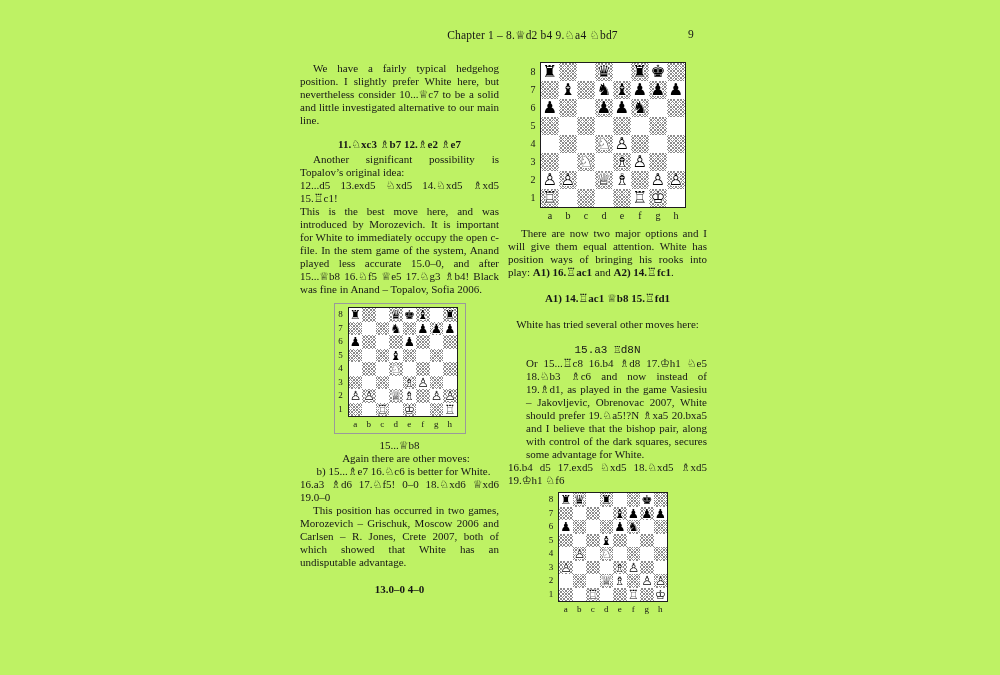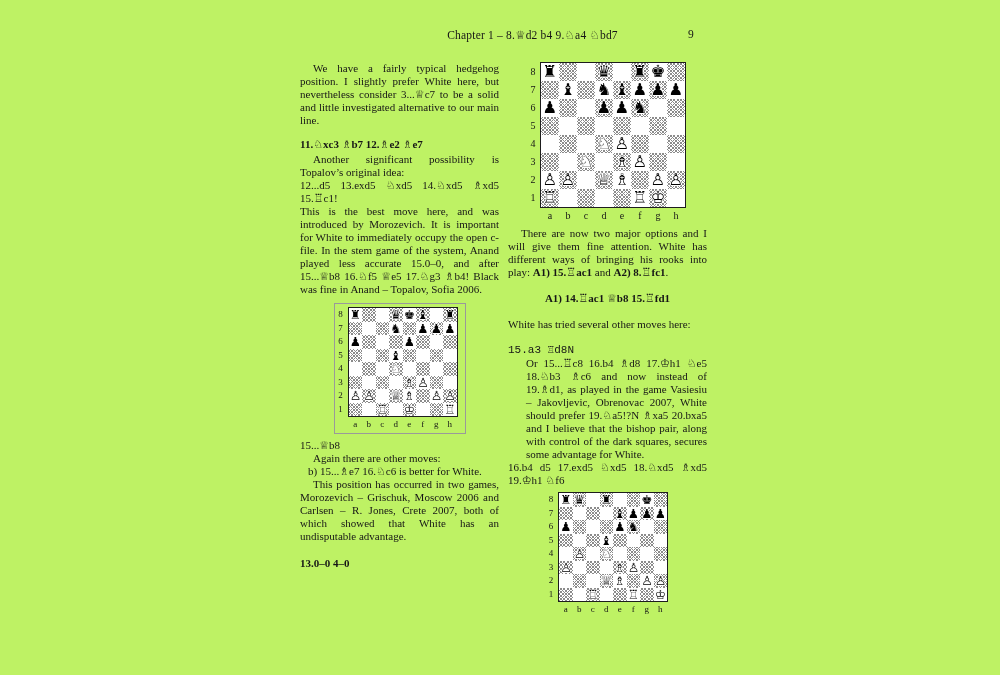--- a/index.html
+++ b/index.html
@@ -9,21 +9,21 @@
         font-size:11.5px;letter-spacing:.2px;}
   .page-num{position:absolute;top:28px;left:688px;font-size:11.5px;}
   .col{position:absolute;top:62px;width:199px;font-size:11px;line-height:13px;}
   .col-left{left:300px;}
   .col-right{left:508px;}
   p{margin:0;text-align:justify;}
   .ind{text-indent:13px;}
   .sind{text-indent:8px;}
   .b{font-weight:bold;}
   .center{text-align:center;}
-  .noj{text-align:left;}
+  .noj{text-align:center;}
 
   
   .diagram{width:fit-content;margin:7px auto 5px;}
   .framed{border:1px solid #9a9a9a;padding:3px 7px 2px 2px;}
   .brow{display:flex;align-items:flex-start;}
   .ranks{display:flex;flex-direction:column;margin-right:3px;padding-top:1px;}
   .ranks div{height:var(--sq);display:flex;align-items:center;justify-content:center;
         font-size:var(--lf);line-height:var(--sq);width:8px;}
   .board{display:grid;grid-template-columns:repeat(8,var(--sq));grid-auto-rows:var(--sq);
         border:1.5px solid #1d1d1d;}
@@ -43,21 +43,21 @@
 </style>
 </head>
 <body>
 
 <div class="page">
 
   <div class="header-title">Chapter 1 – 8.♕d2 b4 9.♘a4 ♘bd7</div>
   <div class="page-num">9</div>
 
   <div class="col col-left">
-    <p class="ind">We have a fairly typical hedgehog position. I slightly prefer White here, but nevertheless consider 3...♕c7 to be a solid and little investigated alternative to our main line.</p>
+    <p class="ind">We have a fairly typical hedgehog position. I slightly prefer White here, but nevertheless consider 10...♕c7 to be a solid and little investigated alternative to our main line.</p>
     <p class="b noj" style="margin-top:11px;">11.♘xc3 ♗b7 12.♗e2 ♗e7</p>
     <p class="ind" style="margin-top:2px;">Another significant possibility is Topalov’s original idea:</p>
     <p>12...d5 13.exd5 ♘xd5 14.♘xd5 ♗xd5 15.♖c1!</p>
     <p>This is the best move here, and was introduced by Morozevich. It is important for White to immediately occupy the open c-file. In the stem game of the system, Anand played less accurate 15.0–0, and after 15...♕b8 16.♘f5 ♕e5 17.♘g3 ♗b4! Black was fine in Anand – Topalov, Sofia 2006.</p>
 
     <div class="diagram dg-small framed">
         <div class="brow">
           <div class="ranks">
             <div>8</div>
             <div>7</div>
@@ -203,20 +203,21 @@
           <div>e</div>
           <div>f</div>
           <div>g</div>
           <div>h</div>
         </div>
       </div>
 
     <p class="noj">15...♕b8</p>
     <p class="ind noj">Again there are other moves:</p>
     <p class="sind noj">b) 15...♗e7 16.♘c6 is better for White.</p>
+    <p>16.a3 ♗d6 17.♘f5! 0–0 18.♘xd6 ♕xd6 19.0–0</p>
     <p class="ind">This position has occurred in two games, Morozevich – Grischuk, Moscow 2006 and Carlsen – R. Jones, Crete 2007, both of which showed that White has an undisputable advantage.</p>
     <p class="b noj" style="margin-top:14px;">13.0–0 4–0</p>
   </div>
 
   <div class="col col-right">
     <div class="diagram dg-big" style="margin-top:0;">
         <div class="brow">
           <div class="ranks">
             <div>8</div>
             <div>7</div>
@@ -369,21 +370,21 @@
           <div>b</div>
           <div>c</div>
           <div>d</div>
           <div>e</div>
           <div>f</div>
           <div>g</div>
           <div>h</div>
         </div>
       </div>
 
-    <p class="ind"><span>There are now two major options and I will give them fine attention. White has different ways of bringing his rooks into play: </span><span class="b">A1) 15.♖ac1</span><span> and </span><span class="b">A2) 8.♖fc1</span><span>.</span></p>
+    <p class="ind"><span>There are now two major options and I will give them equal attention. White has position ways of bringing his rooks into play: </span><span class="b">A1) 16.♖ac1</span><span> and </span><span class="b">A2) 14.♖fc1</span><span>.</span></p>
 
     <p class="b center" style="margin-top:13px;text-align:center;">A1) 14.♖ac1 ♕b8 15.♖fd1</p>
     <p class="noj" style="margin-top:13px;">White has tried several other moves here:</p>
     <p class="noj" style="margin-top:13px;font-family:Liberation Mono, monospace;">15.a3 ♖d8N</p>
     <p style="margin-left:18px;width:181px;">Or 15...♖c8 16.b4 ♗d8 17.♔h1 ♘e5 18.♘b3 ♗c6 and now instead of 19.♗d1, as played in the game Vasiesiu – Jakovljevic, Obrenovac 2007, White should prefer 19.♘a5!?N ♗xa5 20.bxa5 and I believe that the bishop pair, along with control of the dark squares, secures some advantage for White.</p>
     <p>16.b4 d5 17.exd5 ♘xd5 18.♘xd5 ♗xd5 19.♔h1 ♘f6</p>
 
     <div class="diagram dg-small" style="margin-top:5px;">
         <div class="brow">
           <div class="ranks">

